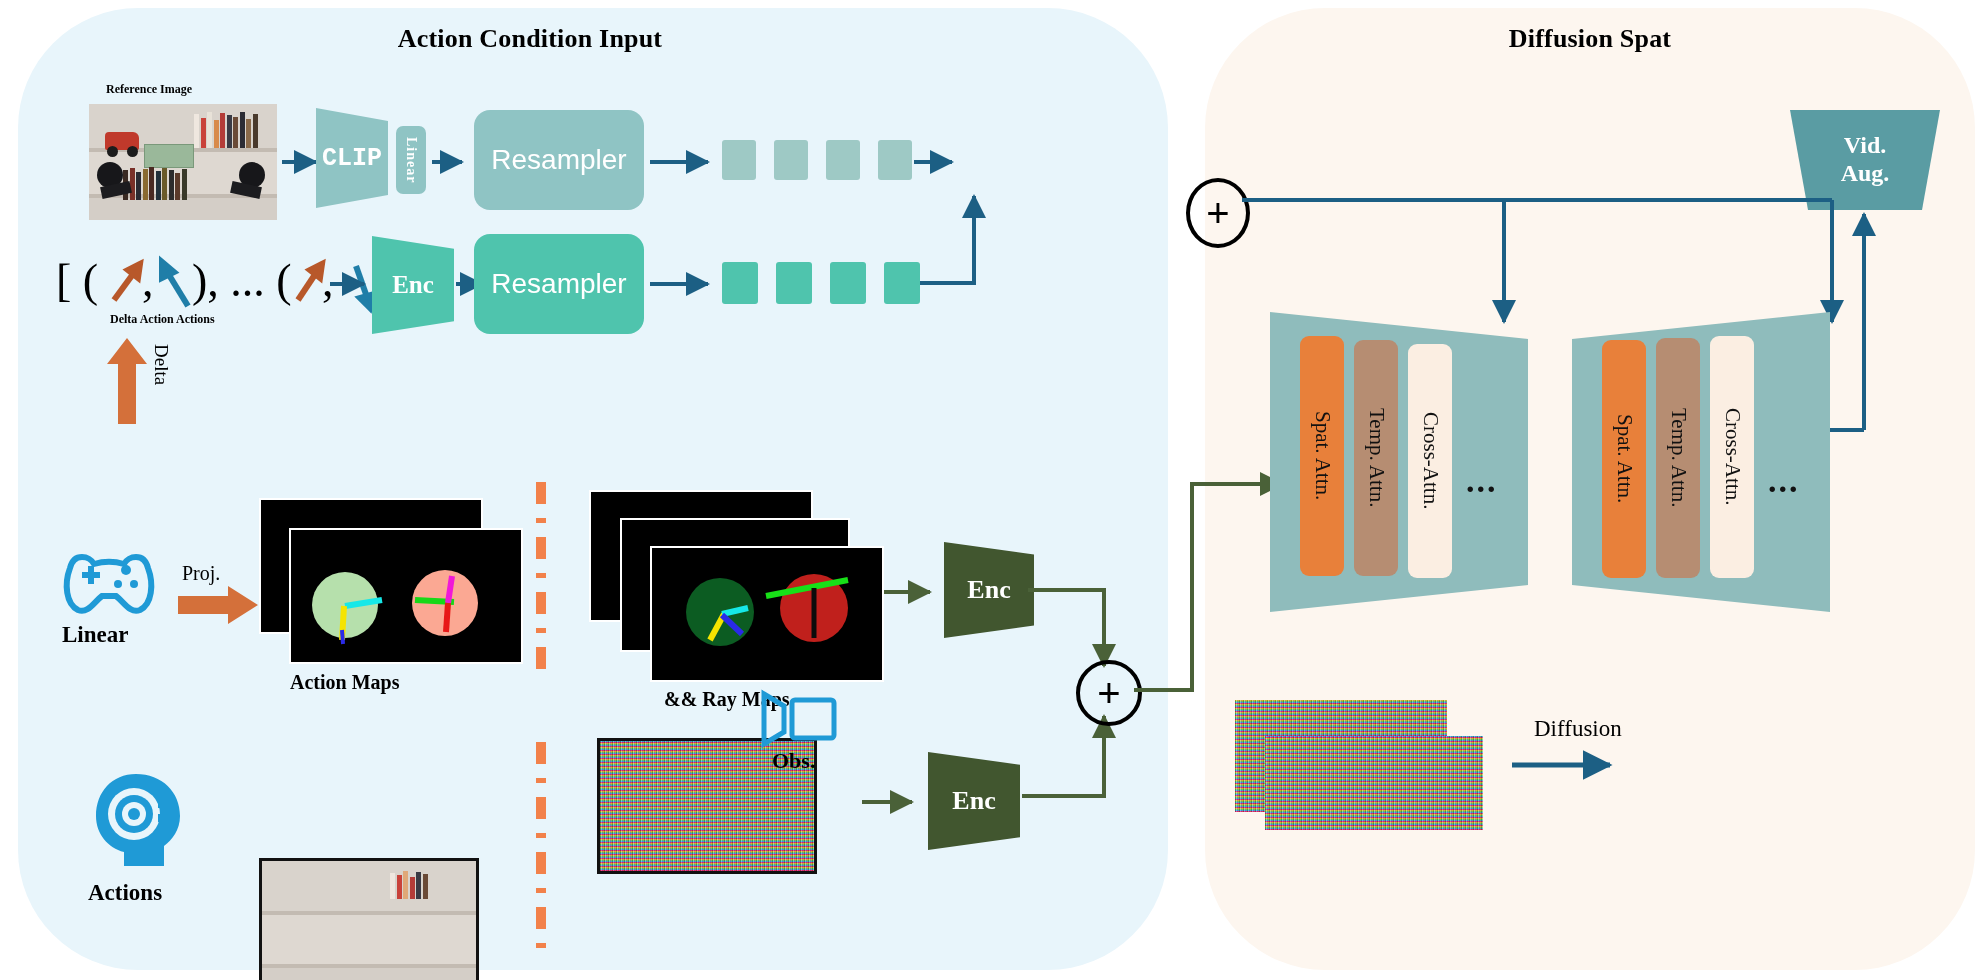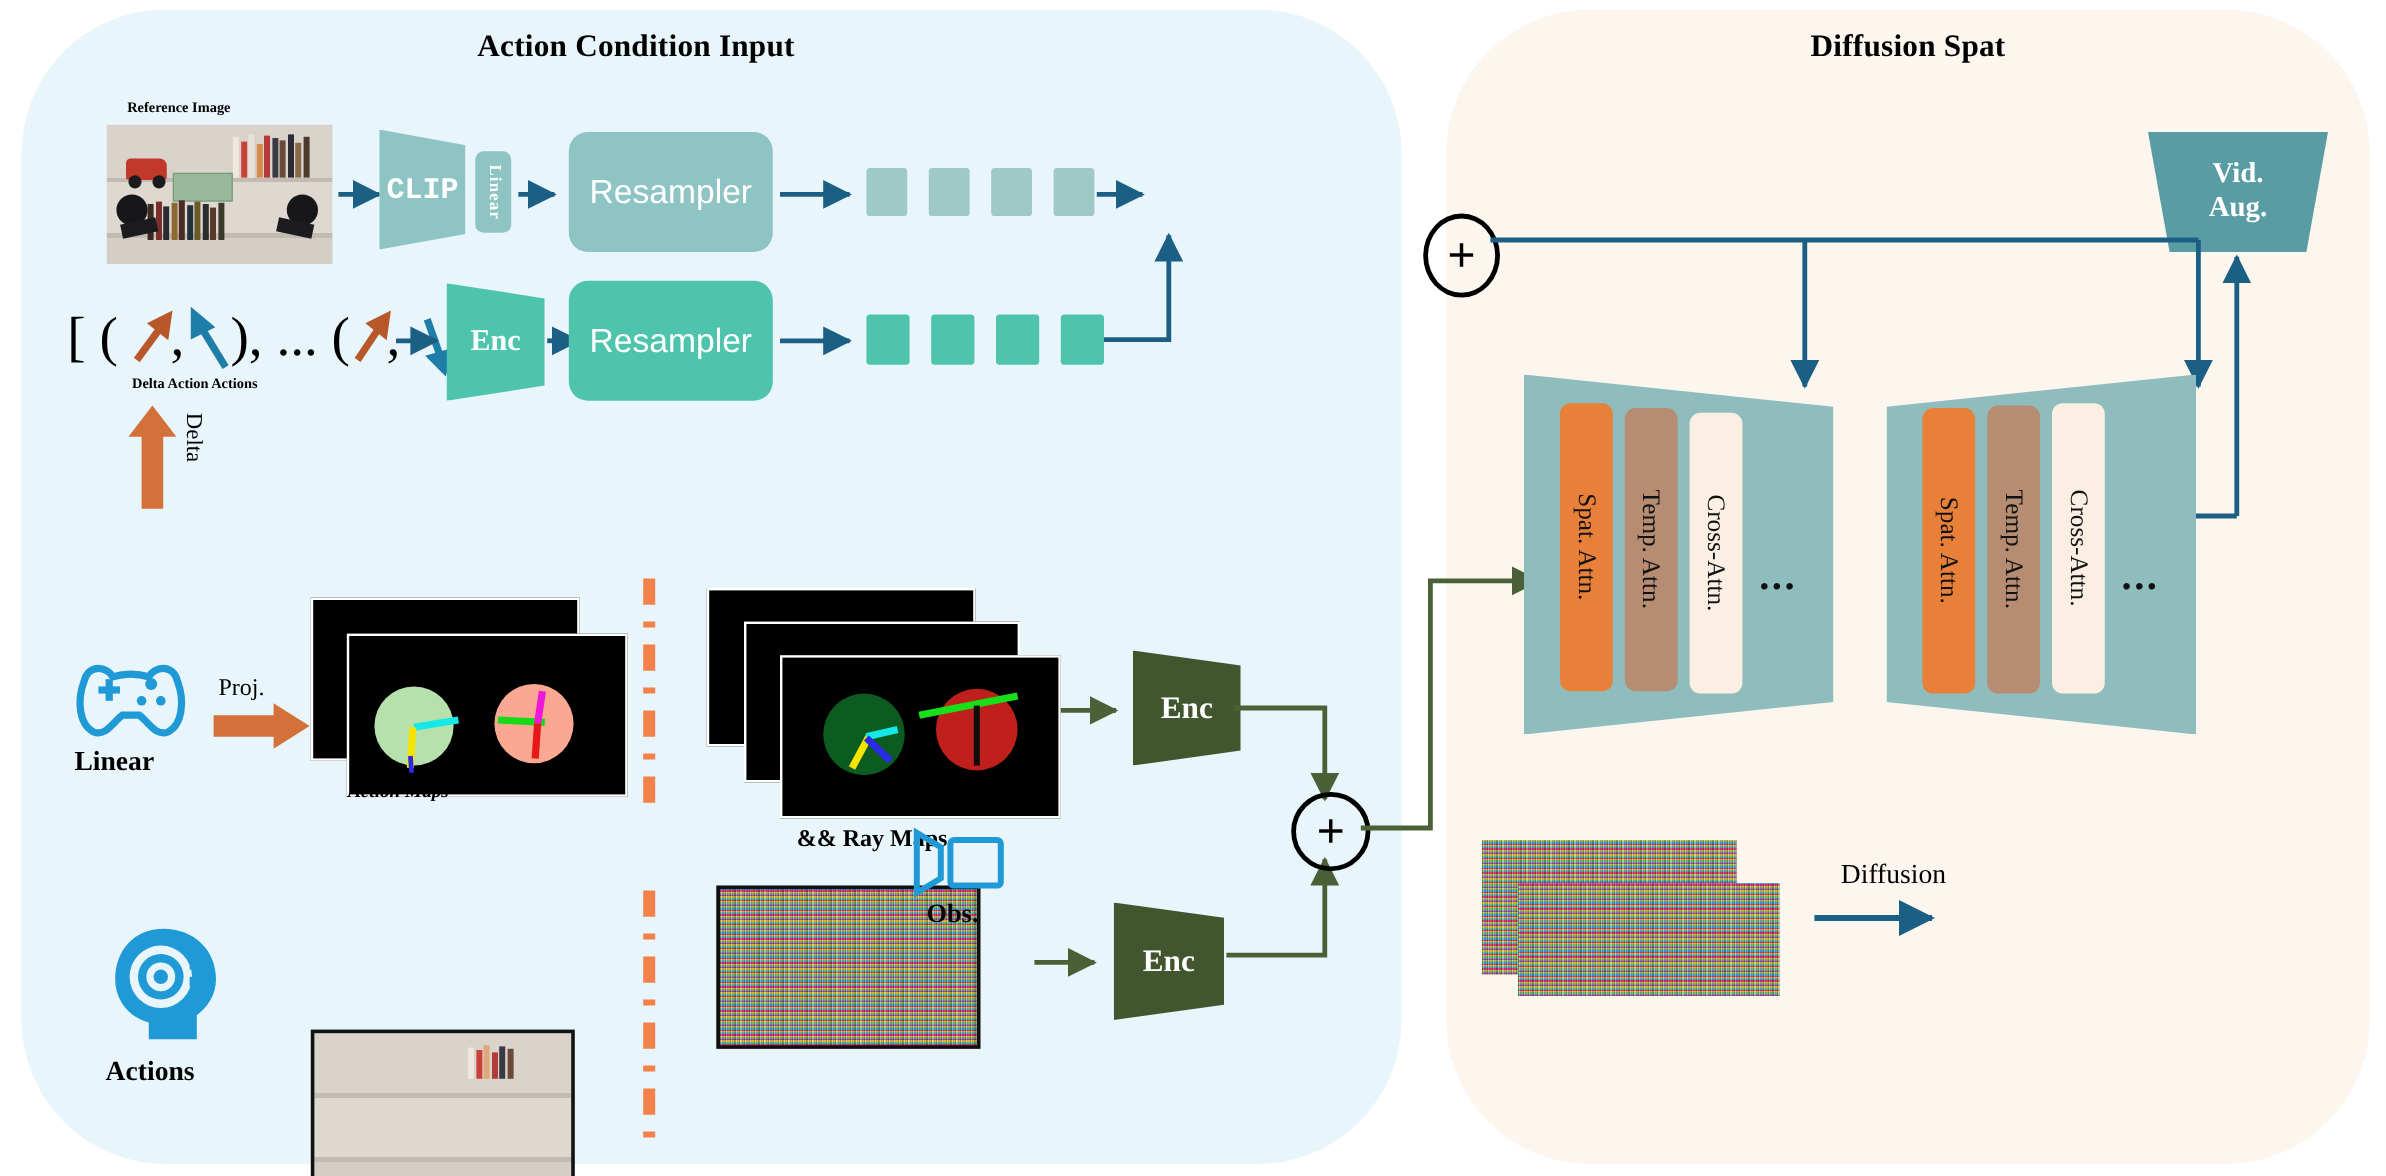--- a/index.html
+++ b/index.html
@@ -235,21 +235,21 @@
     <line x1="32" y1="34" x2="30" y2="68" stroke="#f5e400" stroke-width="6"></line>
     <line x1="30" y1="58" x2="31" y2="72" stroke="#2a2ae8" stroke-width="4"></line>
   </svg>
   <div style="position:absolute;left:121px;top:40px;width:66px;height:66px;border-radius:50%;background:#fba893;"></div>
   <svg style="position:absolute;left:121px;top:40px;" width="80" height="76">
     <line x1="3" y1="30" x2="42" y2="32" stroke="#18d818" stroke-width="6"></line>
     <line x1="40" y1="6" x2="36" y2="33" stroke="#f018d8" stroke-width="6"></line>
     <line x1="36" y1="33" x2="34" y2="62" stroke="#e81818" stroke-width="6"></line>
   </svg>
 </div>
-<div class="abs lbl" style="left:290px;top:651px;font-size:16px;font-style:italic;">Action Maps</div>
+<div class="abs lbl" style="left:290px;top:671px;font-size:20px;">Action Maps</div>
 
 <svg class="abs" style="left:534px;top:482px;" width="14" height="200">
   <line x1="7" y1="0" x2="7" y2="200" stroke="#f2814a" stroke-width="10" stroke-dasharray="22 14 5 14"></line>
 </svg>
 
 <div class="abs" style="left:589px;top:490px;width:220px;height:128px;background:#000;border:2px solid #fff;"></div>
 <div class="abs" style="left:620px;top:518px;width:226px;height:130px;background:#000;border:2px solid #fff;"></div>
 <div class="abs" style="left:650px;top:546px;width:230px;height:132px;background:#000;border:2px solid #fff;">
   <div style="position:absolute;left:34px;top:30px;width:68px;height:68px;border-radius:50%;background:#0c5c22;"></div>
   <svg style="position:absolute;left:34px;top:30px;" width="80" height="78">

